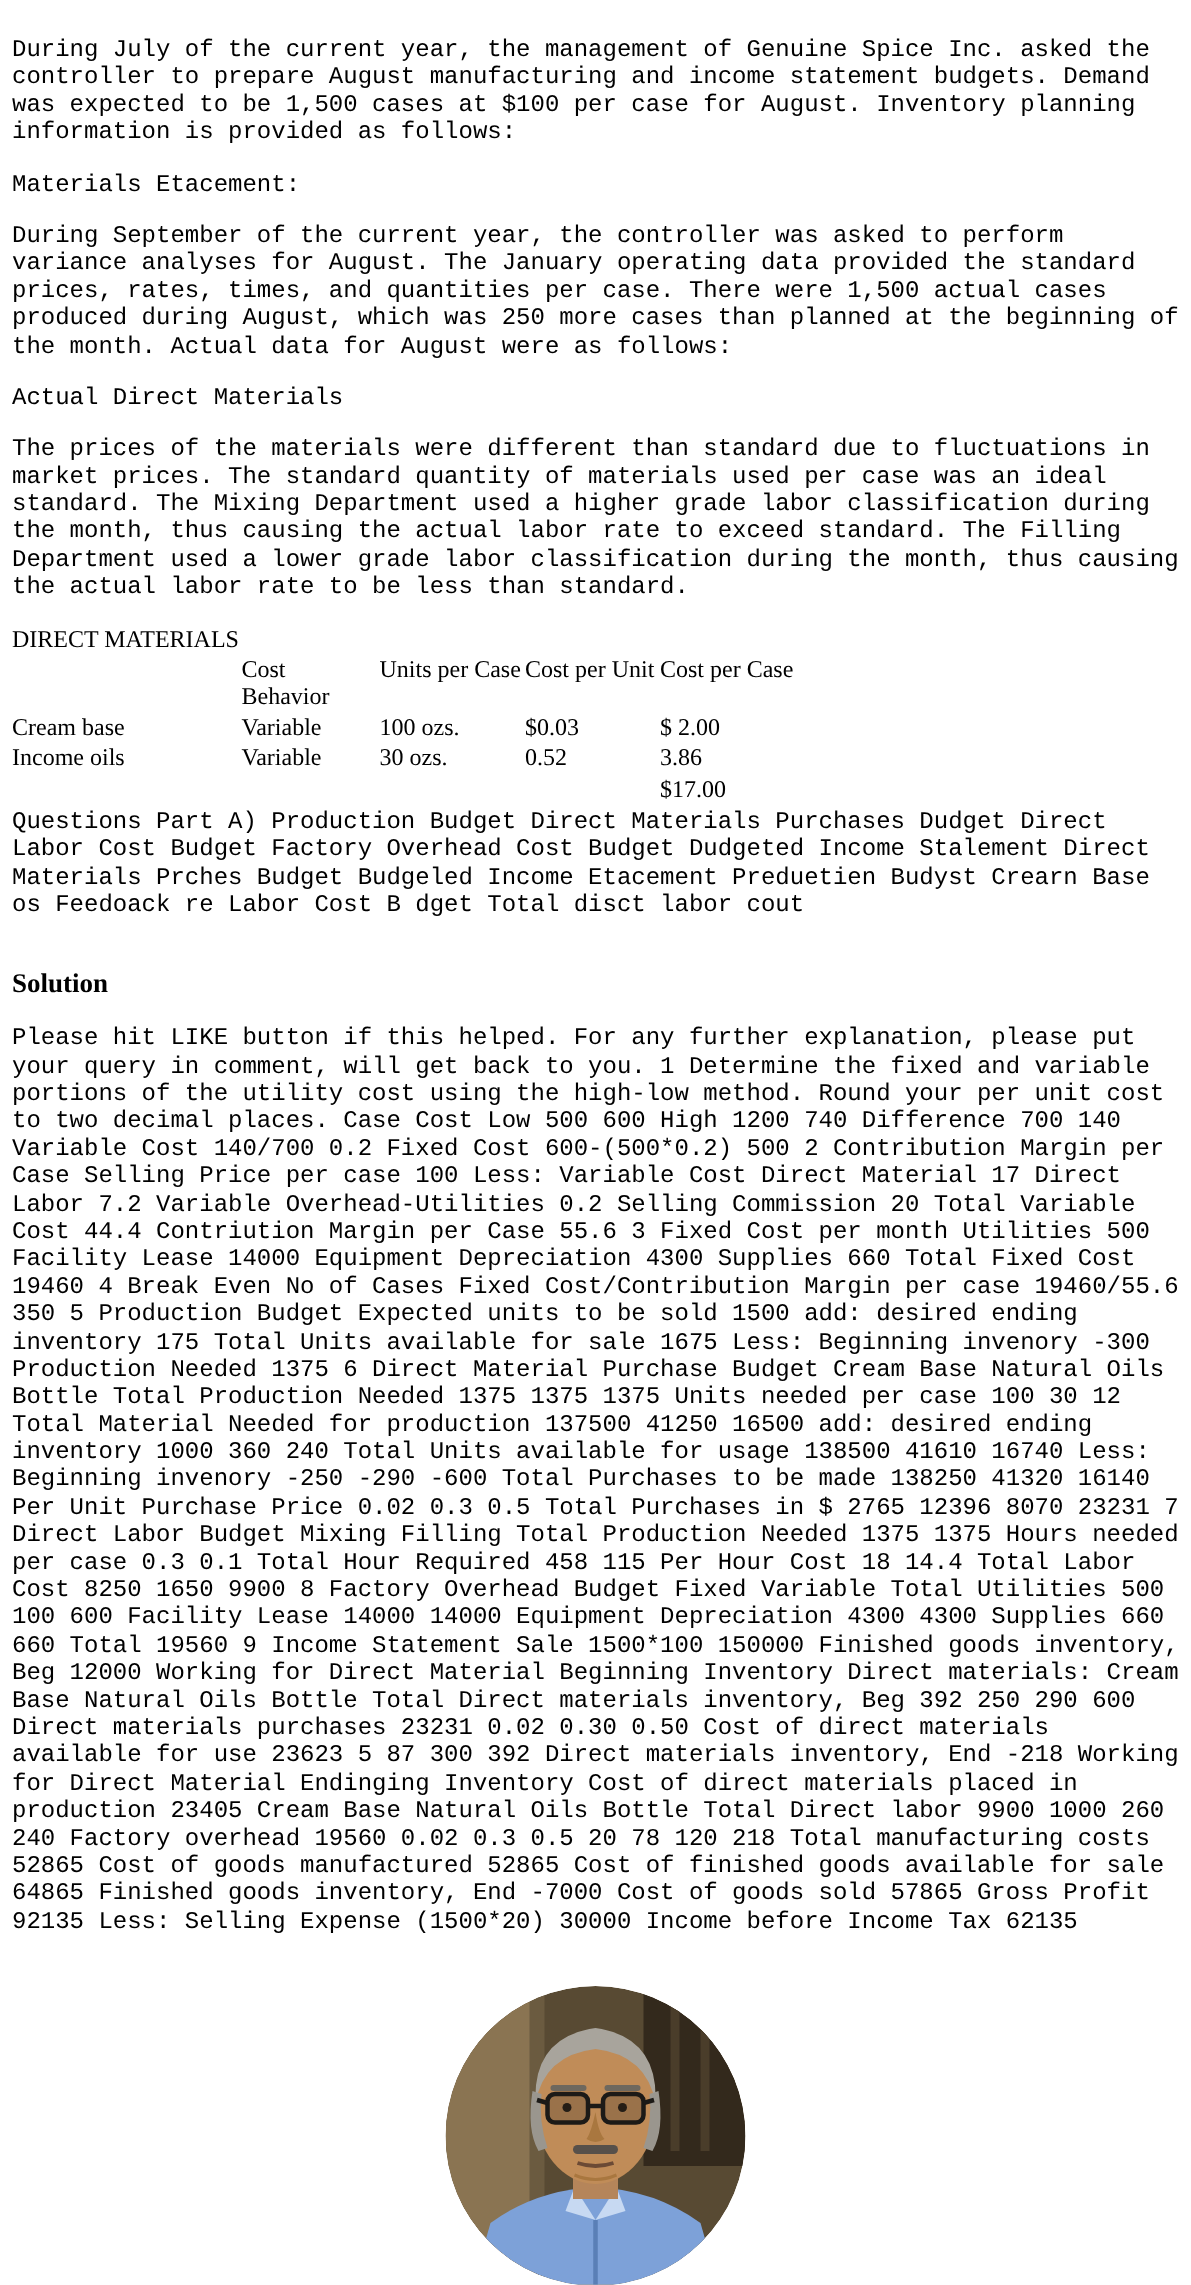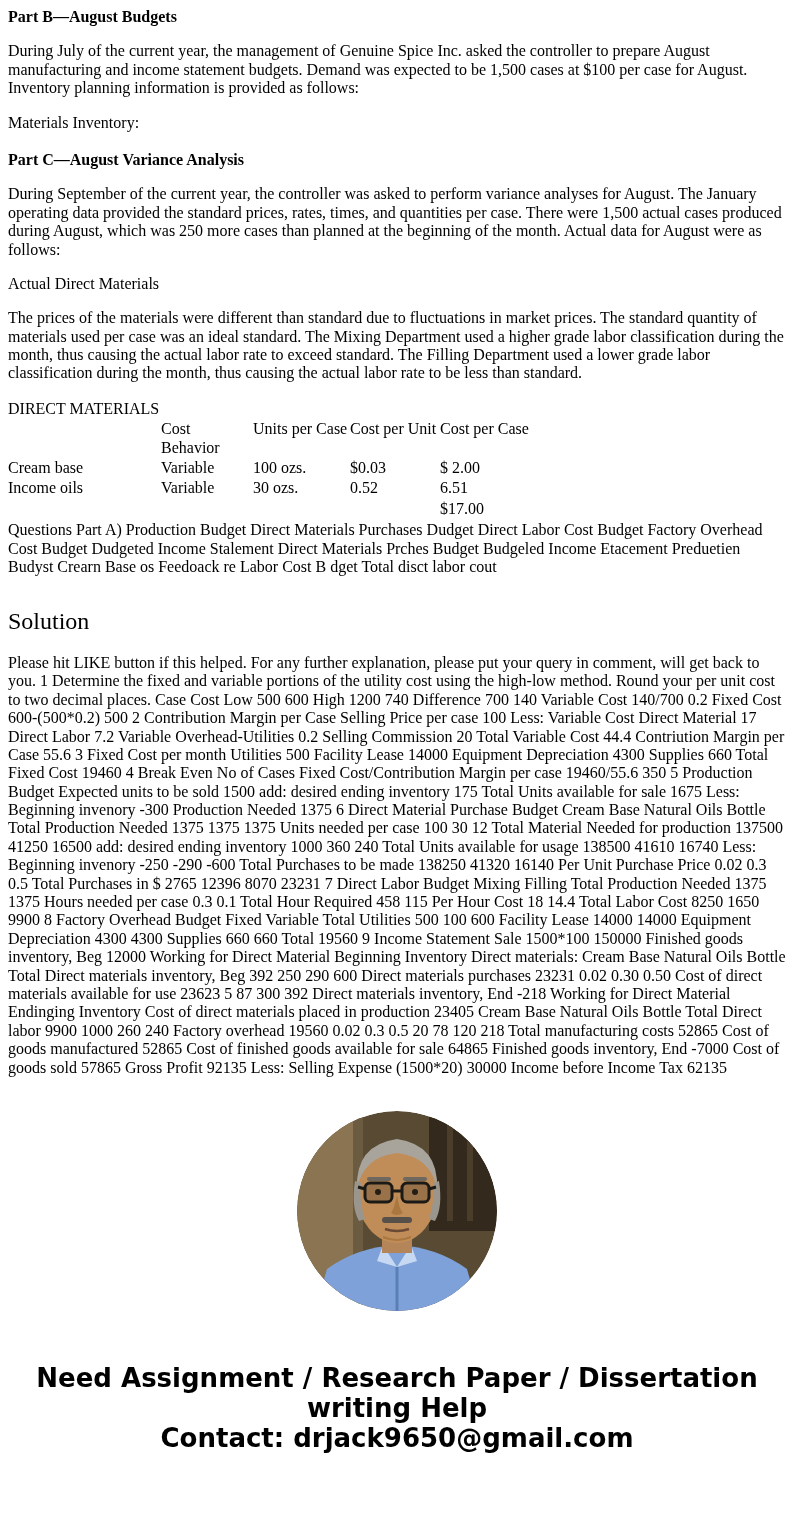--- a/index.html
+++ b/index.html
@@ -4,24 +4,24 @@
 <style>
   * { box-sizing: border-box; }
   html, body { margin: 0; padding: 0; background: #fff; }
   body {
     width: 794px; height: 1523px; overflow: hidden;
     color: #000;
     font-family: "Liberation Serif", serif;
     font-size: 16px; line-height: 1.15;
   }
   .page { padding: 8px; height: 100%; }
-  p { margin: 16px 0; }
+  p { margin: 16px 0; font-family: Liberation Mono, monospace; }
   .h-part { font-weight: bold; font-size: 16px; margin: 19px 0 16px; }
   .h-part.first { margin-top: 0; }
-  .h-solution { font-weight: normal; font-size: 24px; margin: 22px 0 18px; }
+  .h-solution { font-weight: bold; font-size: 18px; margin: 22px 0 18px; }
 
   table.dm { border-collapse: collapse; margin: 16px 0 0 0; }
   table.dm td { padding: 1px 2px 1px 0; text-align: left; vertical-align: top; font-weight: normal; }
   td.c1 { width: 153px; }
   td.c2 { width: 92px; }
   td.c3 { width: 97px; }
   td.c4 { width: 90px; }
   td.cap { padding-left: 3px; margin-top: 28px; }
   .questions { margin: 2px 0 32px; }
 
@@ -37,29 +37,27 @@
     font-size: 26px;
     line-height: 30px;
     color: #000;
   }
 </style>
 </head>
 <body>
 
 <div class="page">
 
-  <div class="h-part first">Part B—August Budgets</div>
 
   <p>During July of the current year, the management of Genuine Spice Inc. asked the controller to prepare August manufacturing and income statement budgets. Demand was expected to be 1,500 cases at $100 per case for August. Inventory planning information is provided as follows:</p>
 
 
-  <p>Materials Inventory:</p>
+  <p>Materials Etacement:</p>
 
 
-  <div class="h-part">Part C—August Variance Analysis</div>
 
   <p>During September of the current year, the controller was asked to perform variance analyses for August. The January operating data provided the standard prices, rates, times, and quantities per case. There were 1,500 actual cases produced during August, which was 250 more cases than planned at the beginning of the month. Actual data for August were as follows:</p>
 
   <p>Actual Direct Materials</p>
 
   <p>The prices of the materials were different than standard due to fluctuations in market prices. The standard quantity of materials used per case was an ideal standard. The Mixing Department used a higher grade labor classification during the month, thus causing the actual labor rate to exceed standard. The Filling Department used a lower grade labor classification during the month, thus causing the actual labor rate to be less than standard.</p>
 
   <table class="dm">
     <tbody>
       <tr>
@@ -77,21 +75,21 @@
         <td class="c2">Variable</td>
         <td class="c3">100 ozs.</td>
         <td class="c4">$0.03</td>
         <td class="c5">$ 2.00</td>
       </tr>
       <tr>
         <td class="c1">Income oils</td>
         <td class="c2">Variable</td>
         <td class="c3">30 ozs.</td>
         <td class="c4">0.52</td>
-        <td class="c5">6.51</td>
+        <td class="c5">3.86</td>
       </tr>
       <tr>
         <td class="c1"></td>
         <td class="c2"></td>
         <td class="c3"></td>
         <td class="c4"></td>
         <td class="c5">$17.00</td>
       </tr>
     </tbody>
   </table>

